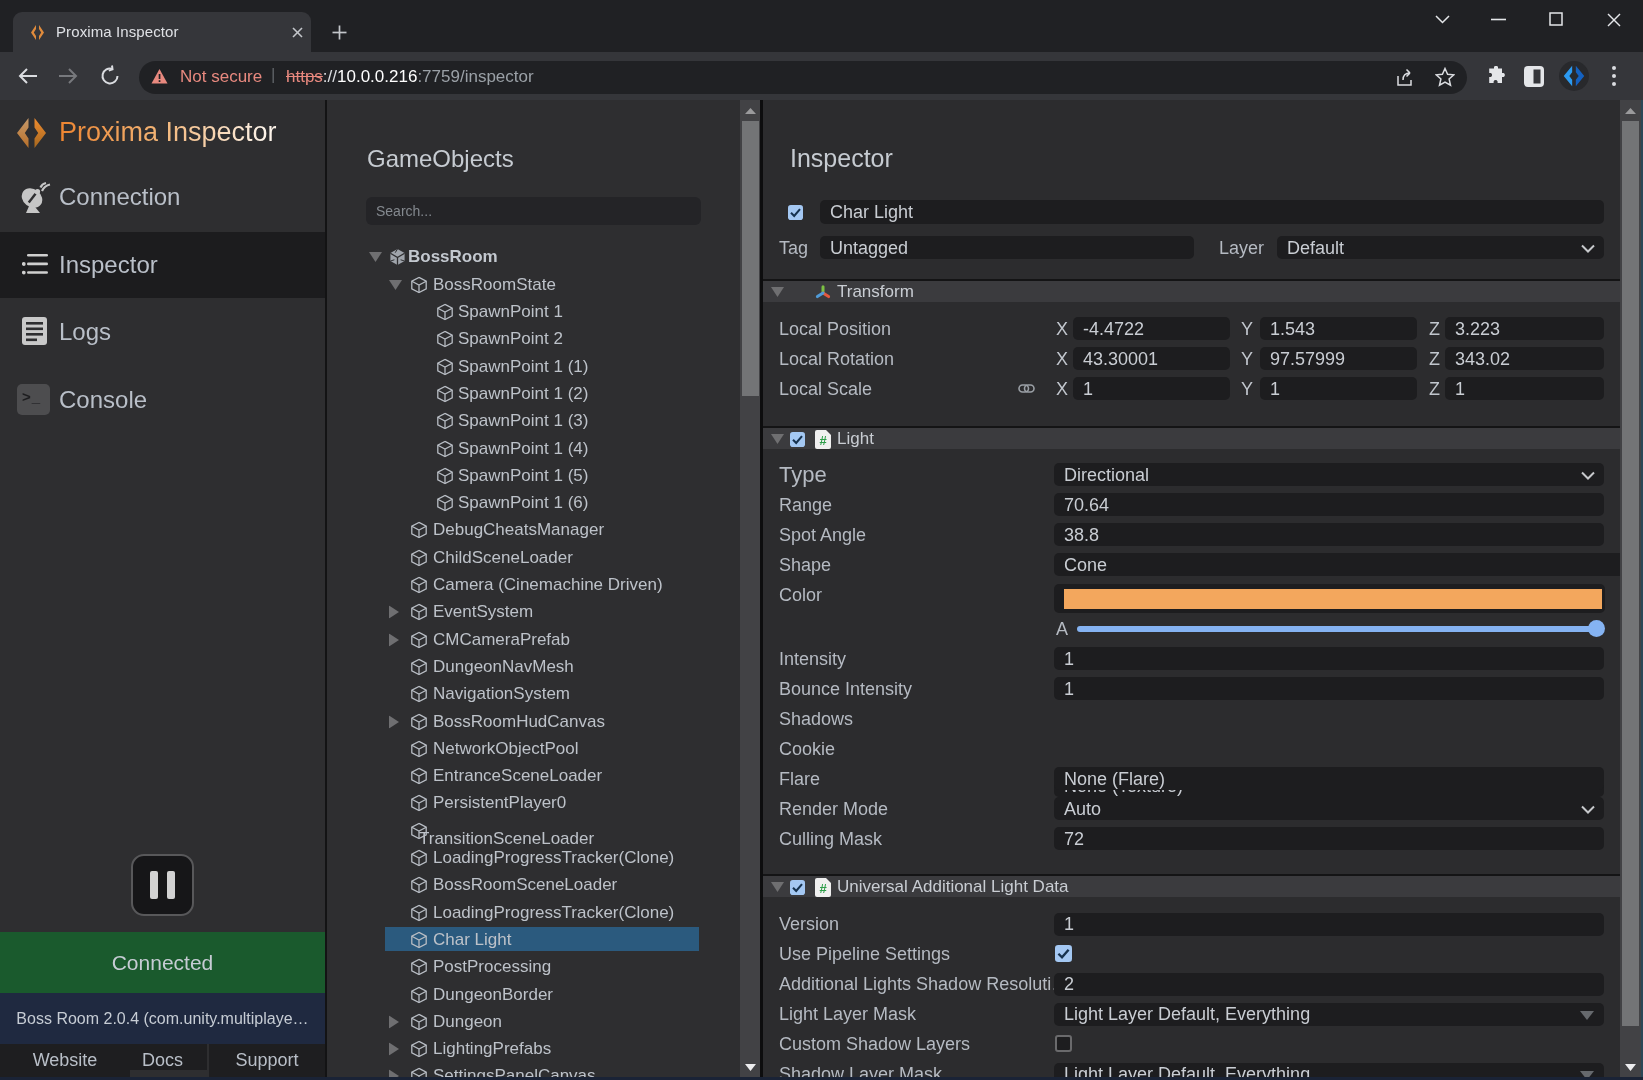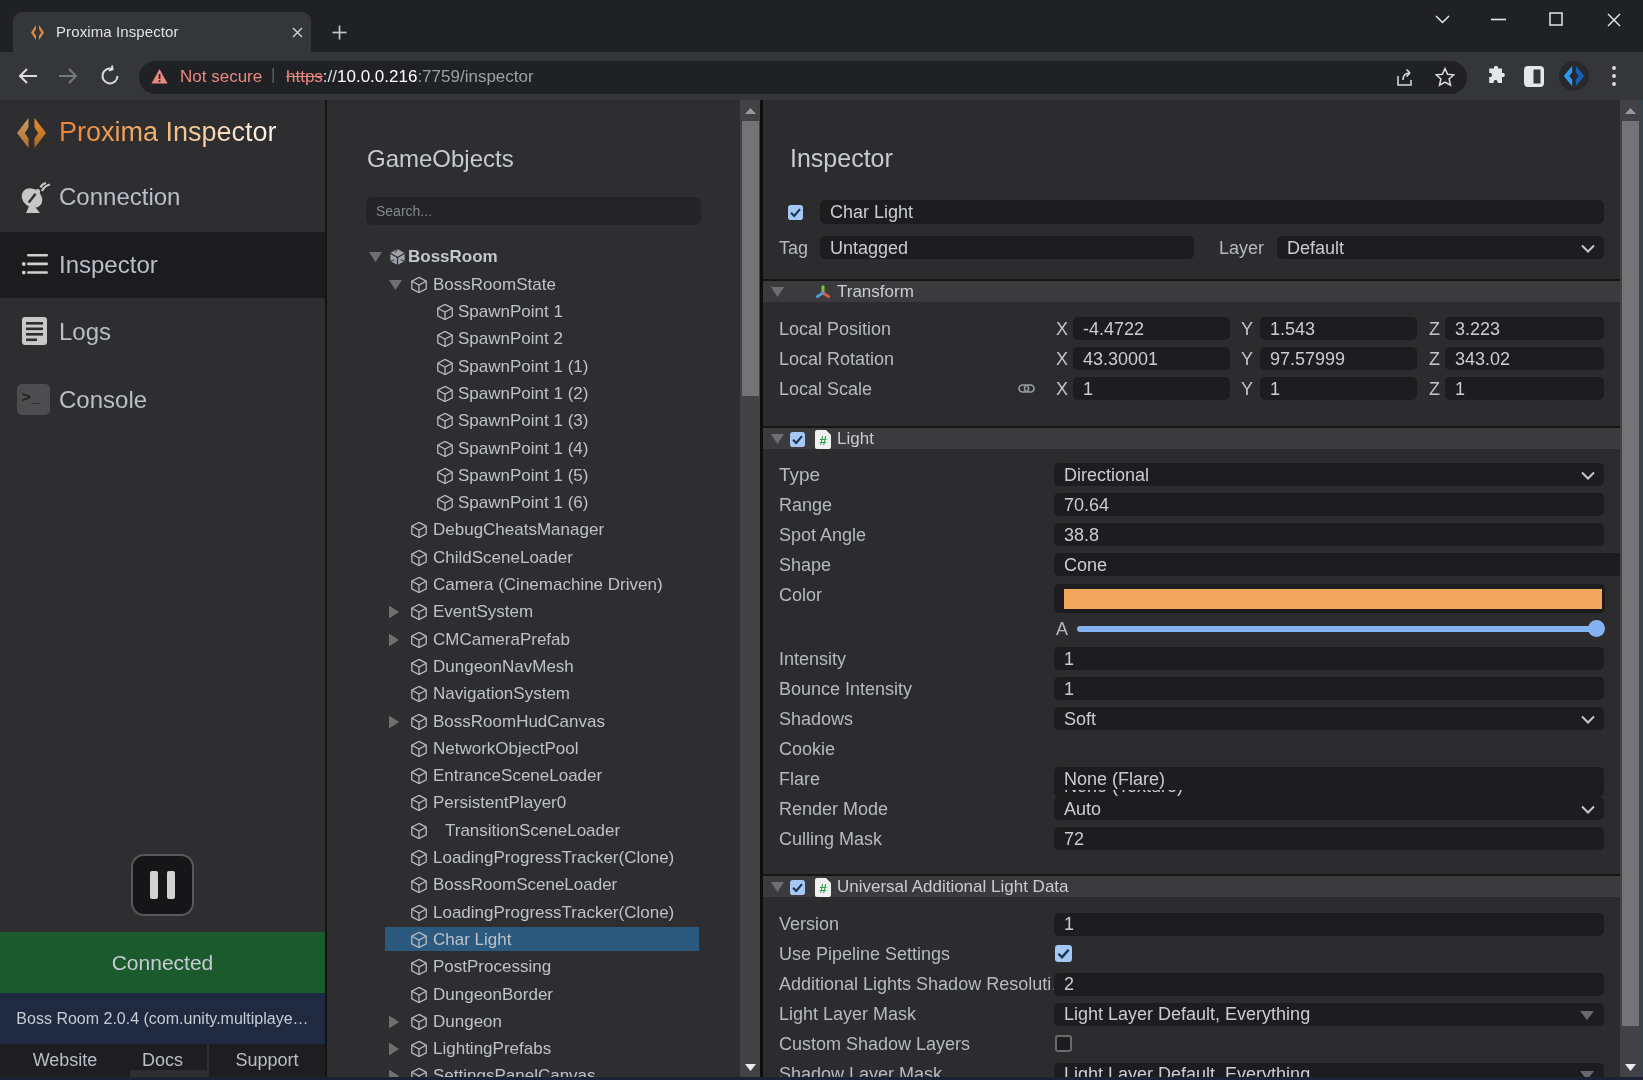--- a/index.html
+++ b/index.html
@@ -381,21 +381,21 @@
             <path d="M8 0.9 L15.2 4.7 V12.3 L8 16.1 L0.8 12.3 V4.7 Z"></path>
             <path d="M0.8 4.7 L8 8.5 L15.2 4.7 M8 8.5 V16.1"></path>
           </svg>
           <span class="txt" style="left:106px;">PersistentPlayer0</span>
         </div>
     <div class="trow" style="top:717.2px">
           <svg class="cube" style="left:84px" width="16" height="17" viewBox="0 0 16 17" fill="none" stroke="#b7bcc3" stroke-width="1.3">
             <path d="M8 0.9 L15.2 4.7 V12.3 L8 16.1 L0.8 12.3 V4.7 Z"></path>
             <path d="M0.8 4.7 L8 8.5 L15.2 4.7 M8 8.5 V16.1"></path>
           </svg>
-          <span class="txt" style="left:118px;">TransitionSceneLoader</span>
+          <span class="txt" style="left:92px;margin-top:8px;">TransitionSceneLoader</span>
         </div>
     <div class="trow" style="top:744.5px">
           <svg class="cube" style="left:84px" width="16" height="17" viewBox="0 0 16 17" fill="none" stroke="#b7bcc3" stroke-width="1.3">
             <path d="M8 0.9 L15.2 4.7 V12.3 L8 16.1 L0.8 12.3 V4.7 Z"></path>
             <path d="M0.8 4.7 L8 8.5 L15.2 4.7 M8 8.5 V16.1"></path>
           </svg>
           <span class="txt" style="left:106px;">LoadingProgressTracker(Clone)</span>
         </div>
     <div class="trow" style="top:771.8px">
           <svg class="cube" style="left:84px" width="16" height="17" viewBox="0 0 16 17" fill="none" stroke="#b7bcc3" stroke-width="1.3">
@@ -554,21 +554,21 @@
       </svg>
     <svg class="abs" style="left:27px;top:332px" width="15" height="15" viewBox="0 0 16 16">
         <rect x="0" y="0" width="16" height="16" rx="3" fill="#a4c8f3"></rect>
         <path d="M3.2 8.2 L6.6 11.6 L12.8 4.4" fill="none" stroke="#16324f" stroke-width="2.2"></path>
       </svg>
     <svg class="abs" style="left:52px;top:330px" width="16" height="19" viewBox="0 0 16 19">
         <path d="M0 2 a2 2 0 0 1 2-2 H11 L16 5 V17 a2 2 0 0 1 -2 2 H2 a2 2 0 0 1 -2-2 Z" fill="#f0f0f0"></path>
         <text x="8" y="14.5" text-anchor="middle" font-size="13" font-weight="bold" fill="#2e9e4a" font-family="Liberation Sans">#</text>
       </svg>
     <span class="abs" style="left:74px;top:329px;font-size:17px;color:#c9cdd3">Light</span>
-    <span class="label" style="left:16px;top:374.5px;transform:translateY(-50%);font-size:19px;color:#b5bac2">Type</span>
+    <span class="label" style="left:16px;top:374.5px;transform:translateY(-50%);font-size:22px;color:#b5bac2">Type</span>
     <div class="field" style="left:291px;top:363.0px;width:550px;height:23px">
         <span class="ftxt" style="font-size:18px">Directional</span>
         <svg class="abs" style="right:9px;top:8px" width="14" height="9" viewBox="0 0 14 9" fill="none" stroke="#c7c9cc" stroke-width="2">
           <polyline points="1,1.5 7,7.5 13,1.5"></polyline>
         </svg>
       </div>
     <span class="label" style="left:16px;top:404.5px;transform:translateY(-50%);font-size:18px;color:#b5bac2">Range</span>
     <div class="field" style="left:291px;top:393.0px;width:550px;height:23px">
         <span class="ftxt" style="font-size:18px">70.64</span>
       </div>
@@ -591,26 +591,20 @@
     <div class="abs" style="left:825px;top:520px;width:17px;height:17px;border-radius:50%;background:#85b3f2"></div>
     <span class="label" style="left:16px;top:558.5px;transform:translateY(-50%);font-size:18px;color:#b5bac2">Intensity</span>
     <div class="field" style="left:291px;top:547.0px;width:550px;height:23px">
         <span class="ftxt" style="font-size:18px">1</span>
       </div>
     <span class="label" style="left:16px;top:588.5px;transform:translateY(-50%);font-size:18px;color:#b5bac2">Bounce Intensity</span>
     <div class="field" style="left:291px;top:577.0px;width:550px;height:23px">
         <span class="ftxt" style="font-size:18px">1</span>
       </div>
     <span class="label" style="left:16px;top:618.5px;transform:translateY(-50%);font-size:18px;color:#b5bac2">Shadows</span>
-    <div class="field" style="left:291px;top:607.0px;width:550px;height:23px">
-        <span class="ftxt" style="font-size:18px">Soft</span>
-        <svg class="abs" style="right:9px;top:8px" width="14" height="9" viewBox="0 0 14 9" fill="none" stroke="#c7c9cc" stroke-width="2">
-          <polyline points="1,1.5 7,7.5 13,1.5"></polyline>
-        </svg>
-      </div>
     <span class="label" style="left:16px;top:648.5px;transform:translateY(-50%);font-size:18px;color:#b5bac2">Cookie</span>
     <div class="field" style="left:291px;top:674px;width:550px;height:23px">
         <span class="ftxt" style="font-size:18px">None (Texture)</span>
       </div>
     <span class="label" style="left:16px;top:678.5px;transform:translateY(-50%);font-size:18px;color:#b5bac2">Flare</span>
     <div class="field" style="left:291px;top:667.0px;width:550px;height:23px">
         <span class="ftxt" style="font-size:18px">None (Flare)</span>
       </div>
     <span class="label" style="left:16px;top:708.5px;transform:translateY(-50%);font-size:18px;color:#b5bac2">Render Mode</span>
     <div class="field" style="left:291px;top:697.0px;width:550px;height:23px">

